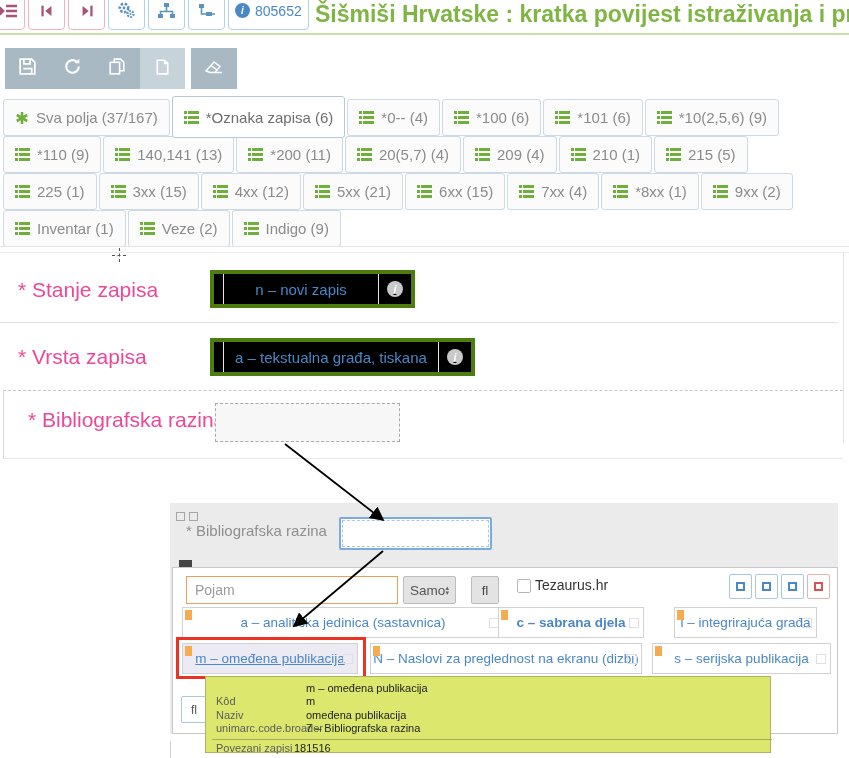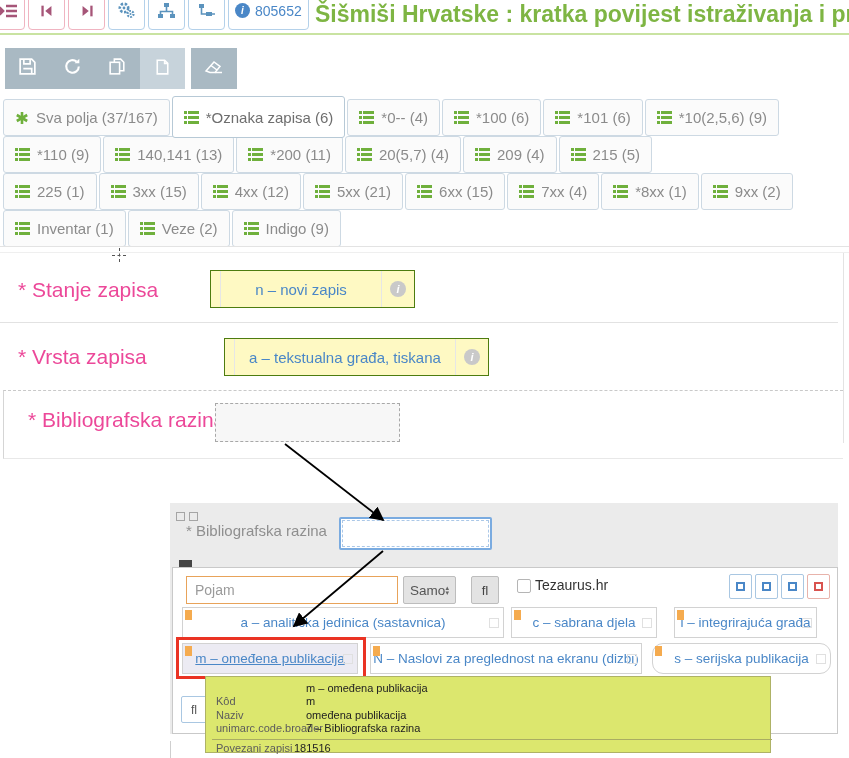--- a/index.html
+++ b/index.html
@@ -37,22 +37,22 @@
     align-items:center; gap:7px; padding:0 11px; margin-right:2px; font-size:15px;
     color:#8b8b8b; border-radius:3px; cursor:pointer; white-space:nowrap; }
   .tab.active { background:#fff; border-color:#b7c9d6; height:42px; position:relative;
     top:-3px; z-index:3; color:#6e6e6e; }
   .tab-icon svg { display:block; }
   #tabline-a { position:absolute; left:0; top:246px; width:849px; height:1px; background:#e3e3e3; }
   #tabline-b { position:absolute; left:0; top:252px; width:849px; height:1px; background:#efefef; }
 
   
   .f-label { position:absolute; font-size:21px; color:#ec4899; white-space:nowrap; }
-  .valbox { position:absolute; border:1px solid #4d7c0f; background:#fef9c3; display:flex;
-    align-items:stretch; cursor:pointer; }
+  .valbox { position:absolute; border:4px solid #4d7c0f; background:#000000; display:flex;
+    align-items:stretch; cursor:pointer;text-decoration:underline; }
   .valbox .vpad { width:10px; border-right:1px solid #e6e6e6; }
   .valbox .vtext { flex:1; display:flex; align-items:center; justify-content:center;
     color:#4a87c7; font-size:15px; padding:0 8px; white-space:nowrap; }
   .valbox .vinfo { width:33px; border-left:1px solid #e6e6e6; display:flex;
     align-items:center; justify-content:center; }
   .info-dot { width:16px; height:16px; border-radius:50%; background:#c9c9c9; color:#fff;
     font-size:11px; font-style:italic; font-weight:bold; display:flex;
     align-items:center; justify-content:center; }
   #dashed-slot { position:absolute; left:215px; top:403px; width:185px; height:39px;
     border:1px dashed #a8a8a8; background:#f7f7f7; cursor:pointer; }
@@ -427,20 +427,35 @@
             <g fill="#6fb03c">
               <rect y="0" width="3" height="3"></rect>
               <rect x="4" y="0" width="11" height="3"></rect>
               <rect y="5" width="3" height="3"></rect>
               <rect x="4" y="5" width="11" height="3"></rect>
               <rect y="10" width="3" height="3"></rect>
               <rect x="4" y="10" width="11" height="3"></rect>
             </g>
           </svg>
         </span>
+      <span>210 (1)</span>
+    </div>
+    <div class="tab">
+      <span class="tab-icon">
+          <svg width="15" height="13" viewBox="0 0 15 13">
+            <g fill="#6fb03c">
+              <rect y="0" width="3" height="3"></rect>
+              <rect x="4" y="0" width="11" height="3"></rect>
+              <rect y="5" width="3" height="3"></rect>
+              <rect x="4" y="5" width="11" height="3"></rect>
+              <rect y="10" width="3" height="3"></rect>
+              <rect x="4" y="10" width="11" height="3"></rect>
+            </g>
+          </svg>
+        </span>
       <span>215 (5)</span>
     </div>
   </div>
 
   <div class="tab-row" style="top:173px">
     <div class="tab">
       <span class="tab-icon">
           <svg width="15" height="13" viewBox="0 0 15 13">
             <g fill="#6fb03c">
               <rect y="0" width="3" height="3"></rect>
@@ -624,21 +639,21 @@
     <div class="vpad"></div>
     <div class="vtext">n – novi zapis</div>
     <div class="vinfo">
       <span class="info-dot">i</span>
     </div>
   </div>
 
   <div class="hdiv" style="left:0; top:322px; width:838px;"></div>
 
   <div class="f-label" style="left:18px; top:345px;">* Vrsta zapisa</div>
-  <div class="valbox" style="left:224px; top:338px; width:265px; height:38px;text-align:center;">
+  <div class="valbox" style="left:210px; top:338px; width:265px; height:38px;text-align:center;">
     <div class="vpad"></div>
     <div class="vtext">a – tekstualna građa, tiskana</div>
     <div class="vinfo">
       <span class="info-dot">i</span>
     </div>
   </div>
 
   <div id="sect3"></div>
   <div class="f-label" style="left:28px; top:408px;">* Bibliografska razina</div>
   <div id="dashed-slot"></div>
@@ -676,42 +691,42 @@
         <div class="wc red">
             <div class="sq"></div>
           </div>
       </div>
 
       <div class="opt" style="left:9px; top:39px; width:322px;">
         <span class="osq"></span>
         <span>a – analitička jedinica (sastavnica)</span>
         <span class="ochk"></span>
       </div>
-      <div class="opt" style="left:338px; top:39px; width:146px;">
+      <div class="opt" style="left:325px; top:39px; width:146px;font-weight:bold;">
         <span class="osq"></span>
         <span>c – sabrana djela</span>
         <span class="ochk"></span>
       </div>
       <div class="opt" style="left:501px; top:39px; width:143px;">
         <span class="osq"></span>
         <span>i – integrirajuća građa</span>
         <span class="ochk"></span>
       </div>
 
       <div class="opt selected" style="left:9px; top:75px; width:176px;">
         <span class="osq"></span>
         <span>m – omeđena publikacija</span>
         <span class="ochk"></span>
       </div>
       <div class="opt" style="left:197px; top:75px; width:272px;">
         <span class="osq"></span>
         <span>N – Naslovi za preglednost na ekranu (dizbi)</span>
         <span class="ochk"></span>
       </div>
-      <div class="opt" style="left:479px; top:75px; width:179px;border-radius:11px;">
+      <div class="opt" style="left:479px; top:75px; width:179px;">
         <span class="osq"></span>
         <span>s – serijska publikacija</span>
         <span class="ochk"></span>
       </div>
 
       <div id="fl-bottom">ﬂ</div>
     </div>
   </div>
 
   <div id="red-rect"></div>

